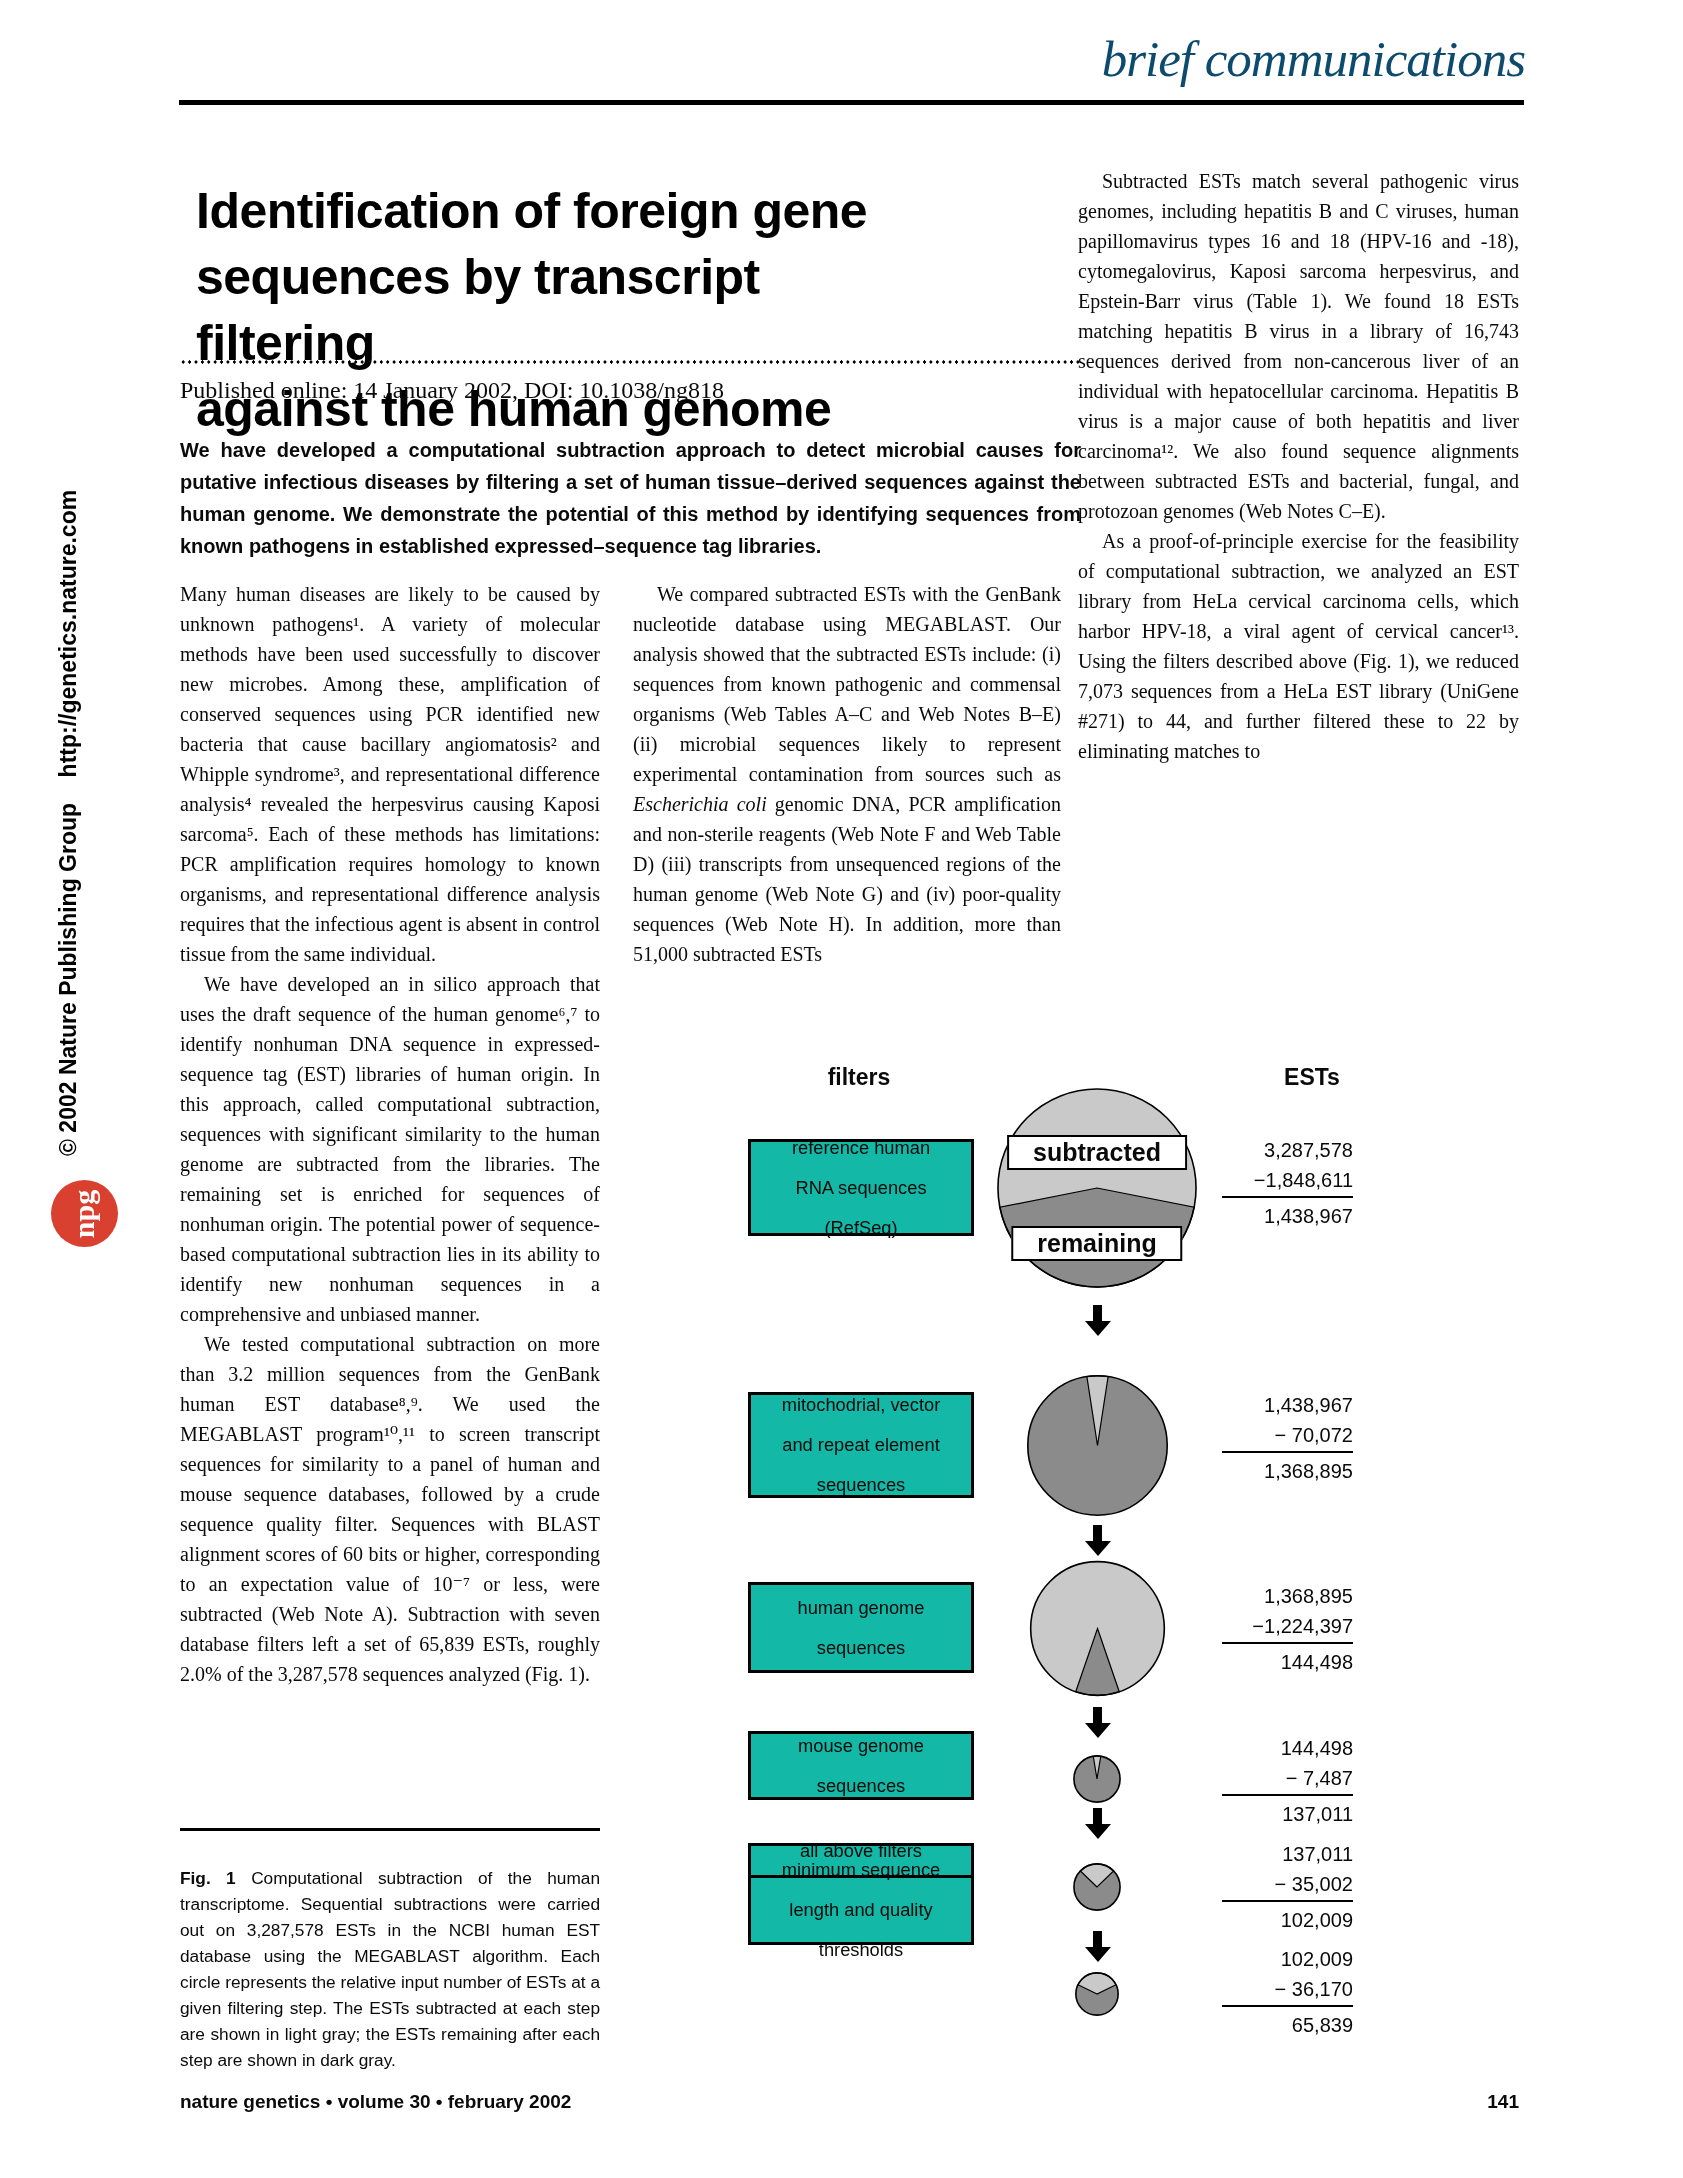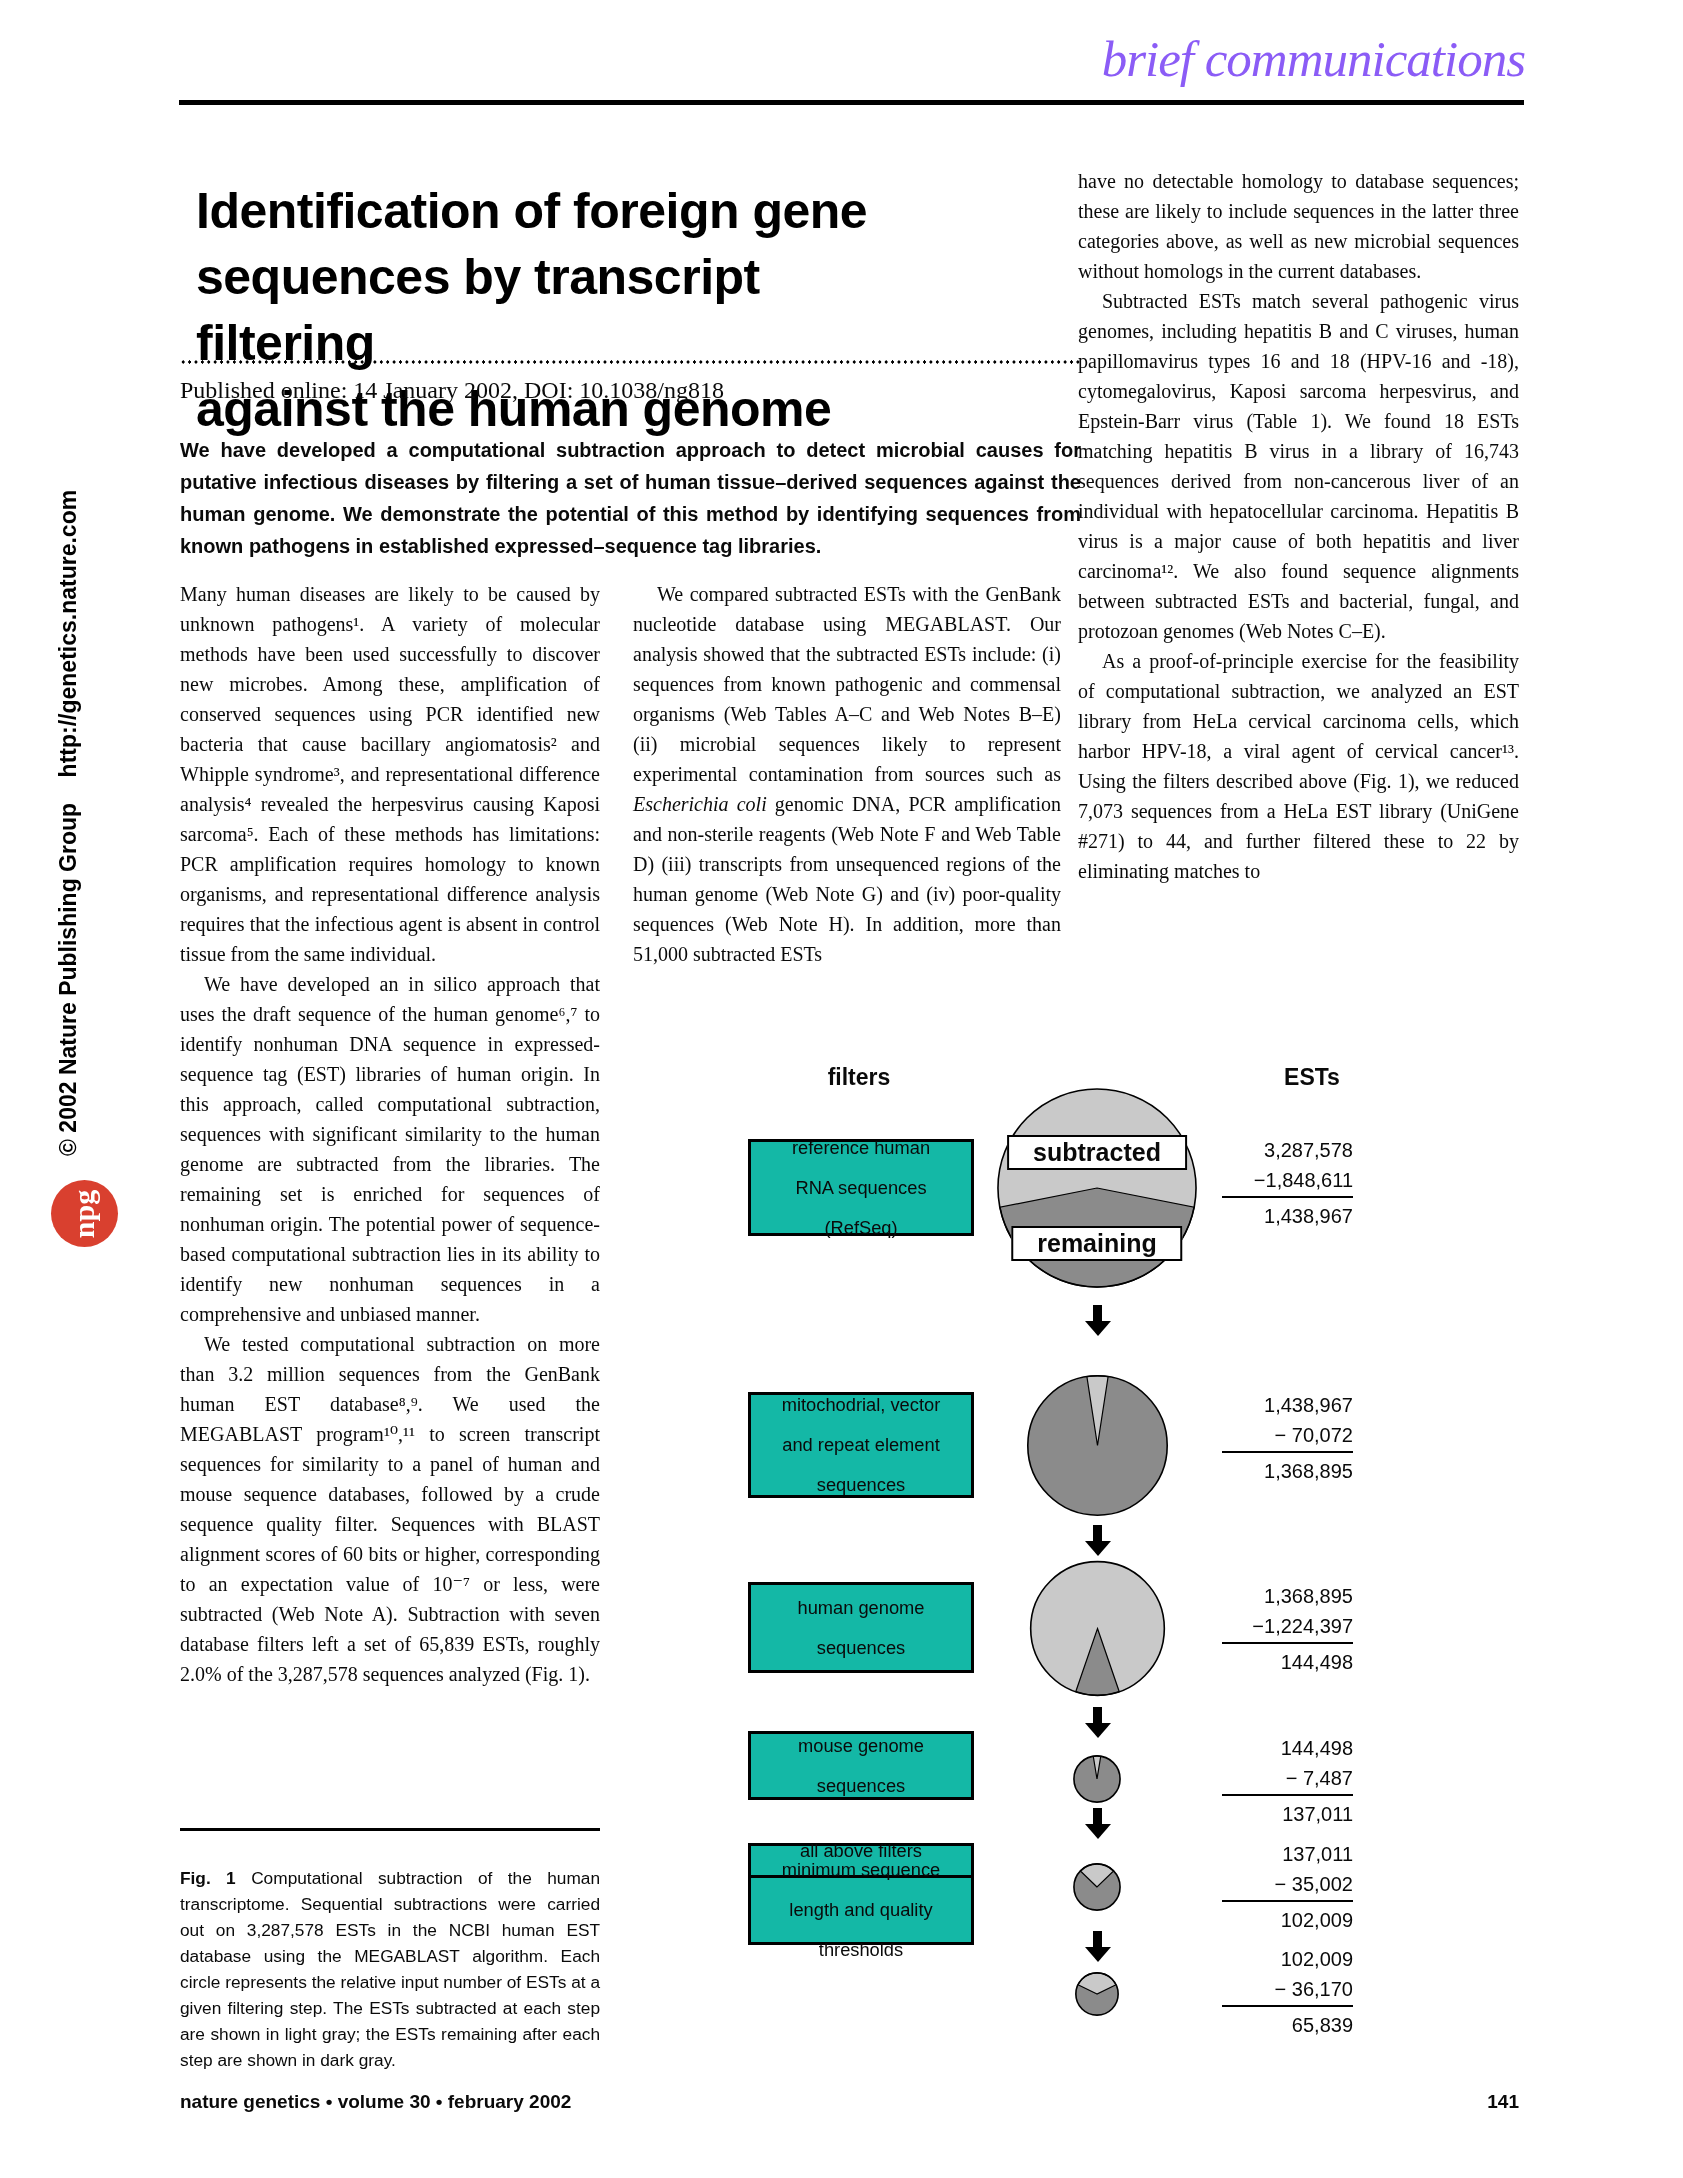--- a/index.html
+++ b/index.html
@@ -7,21 +7,21 @@
     width:1683px;height:2178px;position:relative;background:#ffffff;color:#0a0a0a;
     font-family:"Liberation Serif","DejaVu Serif",serif;
     overflow:hidden;
   }
   .abs{position:absolute;}
 
   
   .journal-header{
     left:792px;top:30px;width:733px;text-align:right;
     font-family:"Liberation Serif","DejaVu Serif",serif;
-    font-style:italic;font-size:51px;letter-spacing:-1px;color:#8b5cf6;
+    font-style:italic;font-size:51px;letter-spacing:-1px;color:#0c4a6e;
   }
   .header-rule{left:179px;top:100px;width:1345px;height:5px;background:#000;}
 
   
   .sidebar-text{
     left:55px;top:1156px;transform:rotate(-90deg);transform-origin:0 0;
     font-family:"Liberation Sans","DejaVu Sans",sans-serif;font-weight:bold;
     font-size:23px;white-space:pre;color:#000;
   }
   .npg-logo{
@@ -162,21 +162,20 @@
 
 <div class="abs col col-1">
   <p><span>Many human diseases are likely to be caused by unknown pathogens¹. A variety of molecular methods have been used successfully to discover new microbes. Among these, amplification of conserved sequences using PCR identified new bacteria that cause bacillary angiomatosis² and Whipple syndrome³, and representational difference analysis⁴ revealed the herpesvirus causing Kaposi sarcoma⁵. Each of these methods has limitations: PCR amplification requires homology to known organisms, and representational difference analysis requires that the infectious agent is absent in control tissue from the same individual.</span></p>
   <p class="indent"><span>We have developed an in silico approach that uses the draft sequence of the human genome⁶,⁷ to identify nonhuman DNA sequence in expressed-sequence tag (EST) libraries of human origin. In this approach, called computational subtraction, sequences with significant similarity to the human genome are subtracted from the libraries. The remaining set is enriched for sequences of nonhuman origin. The potential power of sequence-based computational subtraction lies in its ability to identify new nonhuman sequences in a comprehensive and unbiased manner.</span></p>
   <p class="indent"><span>We tested computational subtraction on more than 3.2 million sequences from the GenBank human EST database⁸,⁹. We used the MEGABLAST program¹⁰,¹¹ to screen transcript sequences for similarity to a panel of human and mouse sequence databases, followed by a crude sequence quality filter. Sequences with BLAST alignment scores of 60 bits or higher, corresponding to an expectation value of 10⁻⁷ or less, were subtracted (Web Note A). Subtraction with seven database filters left a set of 65,839 ESTs, roughly 2.0% of the 3,287,578 sequences analyzed (Fig. 1).</span></p>
 </div>
 <div class="abs col col-2">
   <p class="indent"><span>We compared subtracted ESTs with the GenBank nucleotide database using MEGABLAST. Our analysis showed that the subtracted ESTs include: (i) sequences from known pathogenic and commensal organisms (Web Tables A–C and Web Notes B–E) (ii) microbial sequences likely to represent experimental contamination from sources such as </span><span class="seg-i">Escherichia coli</span><span> genomic DNA, PCR amplification and non-sterile reagents (Web Note F and Web Table D) (iii) transcripts from unsequenced regions of the human genome (Web Note G) and (iv) poor-quality sequences (Web Note H). In addition, more than 51,000 subtracted ESTs</span></p>
 </div>
 <div class="abs col col-3">
-  <p><span>have no detectable homology to database sequences; these are likely to include sequences in the latter three categories above, as well as new microbial sequences without homologs in the current databases.</span></p>
   <p class="indent"><span>Subtracted ESTs match several pathogenic virus genomes, including hepatitis B and C viruses, human papillomavirus types 16 and 18 (HPV-16 and -18), cytomegalovirus, Kaposi sarcoma herpesvirus, and Epstein-Barr virus (Table 1). We found 18 ESTs matching hepatitis B virus in a library of 16,743 sequences derived from non-cancerous liver of an individual with hepatocellular carcinoma. Hepatitis B virus is a major cause of both hepatitis and liver carcinoma¹². We also found sequence alignments between subtracted ESTs and bacterial, fungal, and protozoan genomes (Web Notes C–E).</span></p>
   <p class="indent"><span>As a proof-of-principle exercise for the feasibility of computational subtraction, we analyzed an EST library from HeLa cervical carcinoma cells, which harbor HPV-18, a viral agent of cervical cancer¹³. Using the filters described above (Fig. 1), we reduced 7,073 sequences from a HeLa EST library (UniGene #271) to 44, and further filtered these to 22 by eliminating matches to</span></p>
 </div>
 
 <div class="abs fig-header filters-header">filters</div>
 <div class="abs fig-header ests-header">ESTs</div>
 
 <div class="abs filter-box fbox-1">reference human
 RNA sequences
 (RefSeq)</div>

